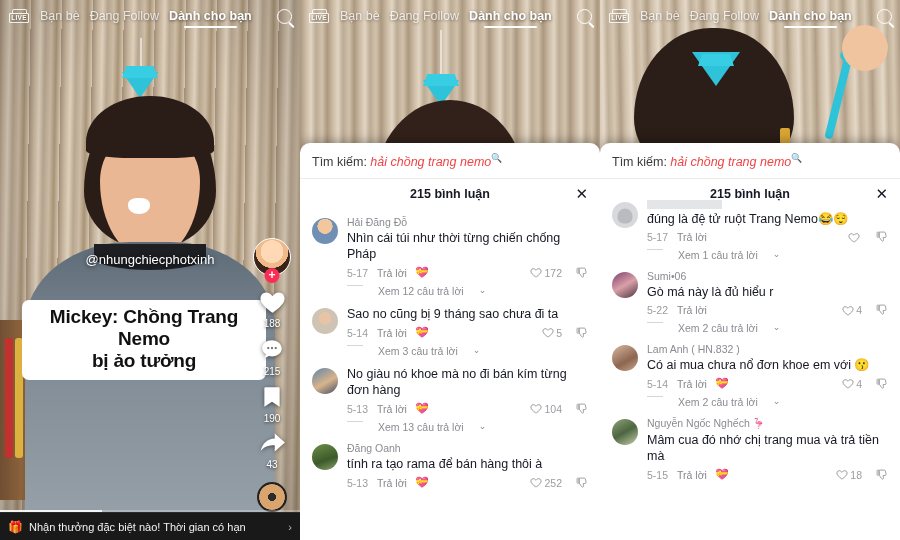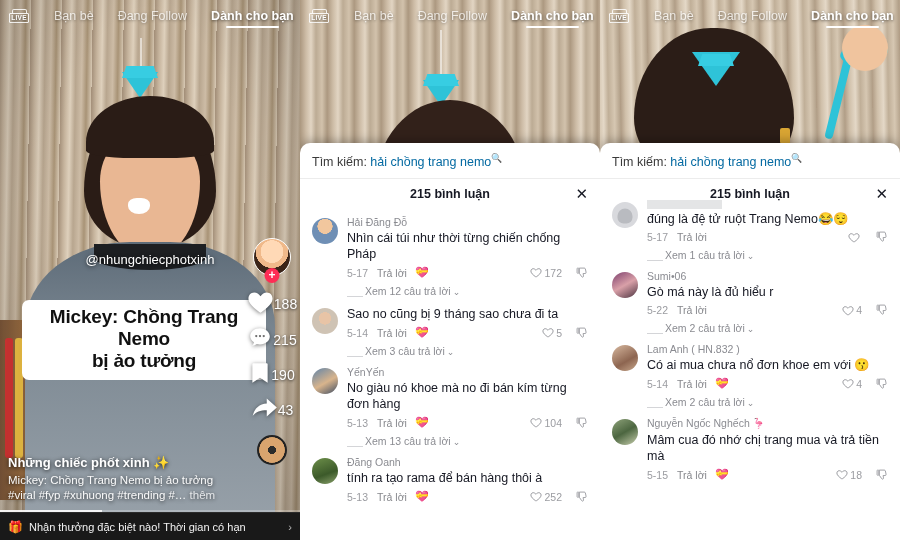--- a/index.html
+++ b/index.html
@@ -49,21 +49,21 @@
     width:0;height:0; position:absolute;
     border-left:18px solid transparent; border-right:18px solid transparent;
     border-top:26px solid #2ec3d8;
   }
   .gem::before{content:"";position:absolute;left:-18px;top:-32px;width:36px;height:12px;background:#37cde2;clip-path:polygon(12% 0,88% 0,100% 100%,0 100%);}
   .gem-string{position:absolute;width:2px;background:rgba(255,255,255,.55);}
 
   
   .topnav {
     position:absolute; top:0; left:0; right:0; height:28px;
-    display:flex; align-items:center; gap:24px; padding:16px 8px;
+    display:flex; align-items:center; gap:10px; padding:16px 8px;
     color:#fff; font-size:12.5px; z-index:7;
     text-shadow:0 1px 3px rgba(0,0,0,.55);
   }
   .live-badge { display:flex; flex-direction:column; align-items:center; justify-content:center;
     width:22px; height:20px; flex:0 0 auto; }
   .live-badge .lvtop{width:15px;height:4px;border:1px solid rgba(255,255,255,.85);border-bottom:none;border-radius:2px 2px 0 0;}
   .live-badge .lvtxt{font-size:6.5px;font-weight:bold;letter-spacing:.3px;border:1px solid rgba(255,255,255,.9);
     padding:0 1px;line-height:8px;border-radius:1px;}
   .navitem { opacity:.72; white-space:nowrap; }
   .navitem.active { opacity:1; font-weight:bold; position:relative; }
@@ -86,21 +86,21 @@
   
   .rail { position:absolute; right:5px; top:238px; width:46px; z-index:6;
     display:flex; flex-direction:column; align-items:center; gap:7px; }
   .rail .avatar-wrap{position:relative;width:38px;height:38px;margin-bottom:6px;}
   .rail .avatar {
     width:38px;height:38px;border-radius:50%;border:1.6px solid #fff;overflow:hidden;
     background:radial-gradient(circle at 50% 35%, #ffd9b6 0 38%, #f0b98a 39% 55%, #3a2418 56%);
   }
   .rail .plus{position:absolute;left:50%;transform:translateX(-50%);bottom:-7px;width:15px;height:15px;border-radius:50%;
     background:#fe2c55;color:#fff;font-size:12px;line-height:14px;text-align:center;font-weight:bold;}
-  .rail .act{display:flex;align-items:center;color:#fff;font-size:14px;
+  .rail .act{display:flex;flex-direction:column;align-items:center;color:#fff;font-size:10px;
     text-shadow:0 1px 3px rgba(0,0,0,.75);line-height:1.3;}
   .rail .act .ico{filter:drop-shadow(0 1px 2px rgba(0,0,0,.5));}
   .rail .musicdisc{width:30px;height:30px;border-radius:50%;margin-top:4px;
     background:radial-gradient(circle,#2b2b2b 0 22%, #d9a46e 23% 70%, #1d1d1d 71%);border:2px solid #222;}
 
   
   .vidinfo { position:absolute; left:8px; bottom:36px; width:240px; z-index:6; color:#fff;
     text-shadow:0 1px 4px rgba(0,0,0,.85); }
   .vidinfo .author{font-size:13px;font-weight:bold;margin-bottom:3px;}
   .vidinfo .desc{font-size:11.5px;opacity:.95;line-height:1.35;}
@@ -119,39 +119,39 @@
   .sheet {
     position:absolute; left:0; right:0; bottom:0; z-index:9;
     background:#fff; border-radius:10px 10px 0 0; overflow:hidden;
     box-shadow:0 -3px 10px rgba(0,0,0,.25);
     display:flex; flex-direction:column;
   }
   .sheet.m { top:143px; }
   .sheet.r { top:143px; }
   .searchrow { padding:10px 12px 9px; font-size:12.5px; color:#333; border-bottom:1px solid #ececec;}
   .searchrow .lbl{color:#3a3a3a;}
-  .searchrow .q{color:#0369a1;}
+  .searchrow .q{color:#ef4444;font-style:italic;}
   .searchrow .qglass{font-size:9px;color:#2c6ec9;vertical-align:super;}
   .sheet-head{position:relative;height:30px;display:flex;align-items:center;justify-content:center;
     font-size:12.5px;font-weight:bold;color:#161823;}
   .sheet-head .close{position:absolute;right:12px;top:50%;transform:translateY(-50%);font-size:15px;color:#161823;font-weight:400;}
   .cmt-list{flex:1;overflow:hidden;padding:0 0 2px;}
   .cmt{display:flex;gap:9px;padding:7px 12px 0 12px;}
   .cmt .pfp{width:26px;height:26px;border-radius:50%;flex:0 0 auto;margin-top:2px;}
   .cmt .bd{flex:1;min-width:0;}
   .cmt .nm{font-size:10.5px;color:#8a8b91;margin-bottom:2px;white-space:nowrap;overflow:hidden;}
   .cmt .tx{font-size:12.5px;color:#161823;line-height:1.28;word-wrap:break-word;}
   .cmt .mt{display:flex;align-items:center;gap:9px;margin-top:4px;font-size:10.5px;color:#9b9ca1;}
   .cmt .mt .reply{color:#86878c;}
   .cmt .mt .sticker{font-size:11px;}
   .cmt .mt .right{margin-left:auto;display:flex;align-items:center;gap:14px;color:#9b9ca1;}
   .cmt .mt .lk{display:flex;align-items:center;gap:3px;}
   .heart-o{width:11px;height:11px;display:inline-block;position:relative;}
   .heart-o svg,.dislike svg{display:block;}
-  .viewreplies{display:flex;align-items:flex-end;gap:2px;font-size:10.5px;color:#8a8b91;
+  .viewreplies{display:flex;align-items:flex-start;gap:15px;font-size:10.5px;color:#8a8b91;
     padding:6px 12px 2px 47px;}
   .viewreplies .dash{width:16px;height:1px;background:#d4d5d8;display:inline-block;}
   .viewreplies .cv{font-size:9px;}
 
   
   .pfp.a1{background:radial-gradient(circle at 50% 32%,#f2c79e 0 34%,#6f8fb5 35%);}
   .pfp.a2{background:radial-gradient(circle at 50% 40%,#e8c4a6 0 30%,#cfc3b4 31%);}
   .pfp.a3{background:linear-gradient(150deg,#5f83a8,#d8b48c 55%,#3d4c63);}
   .pfp.a4{background:linear-gradient(160deg,#6d8f4a,#3c5a2a 60%,#8aa06b);}
   .pfp.a5{background:#d8d9dd;position:relative;}
@@ -250,28 +250,20 @@
           <svg width="27" height="23" viewBox="0 0 24 20">
               <path fill="#fff" d="M14 1v4.6C7.6 6 3.2 9.6 1.5 16.5c3-3.4 6.6-4.9 12.5-4.9V17l9-8-9-8z"></path>
             </svg>
         </span>
         <span>43</span>
       </div>
 
       <div class="musicdisc"></div>
     </div>
 
-    <div class="vidinfo">
-      <div class="author">Những chiếc phốt xinh ✨</div>
-      <div class="desc">Mickey: Chồng Trang Nemo bị ảo tưởng</div>
-      <div class="desc">
-        <span>#viral #fyp #xuhuong #trending #…</span>
-        <span class="more">thêm</span>
-      </div>
-    </div>
 
     <div class="progressline">
         <span></span>
       </div>
 
     <div class="banner">
       <span class="gift">🎁</span>
       <span>Nhận thưởng đặc biệt nào! Thời gian có hạn</span>
       <span class="chev">›</span>
     </div>
@@ -368,21 +360,20 @@
             </div>
           </div>
           <div class="viewreplies">
             <span class="dash"></span>
             <span>Xem 3 câu trả lời</span>
             <span class="cv">⌄</span>
           </div>
           <div class="cmt">
             <div class="pfp a3"></div>
             <div class="bd">
-              <div class="nm">YếnYến</div>
               <div class="tx">No giàu nó khoe mà no đi bán kím từng đơn hàng</div>
               <div class="mt">
                 <span>5-13</span>
                 <span class="reply">Trả lời</span>
                 <span class="sticker">💝</span>
                 <span class="right">
                   <span class="lk">
                     <span class="heart-o">
                       <svg width="12" height="11" viewBox="0 0 24 22">
                         <path fill="none" stroke="#9b9ca1" stroke-width="2" d="M12 20S3.9 15 2.2 10.4C.9 6.8 2.9 3.4 6.4 3.4c2.2 0 3.8 1.3 5.6 3.1 1.3-1.8 3.4-3.1 5.6-3.1 3.5 0 5.5 3.4 4.2 7C20.1 15 12 20 12 20z"></path>

